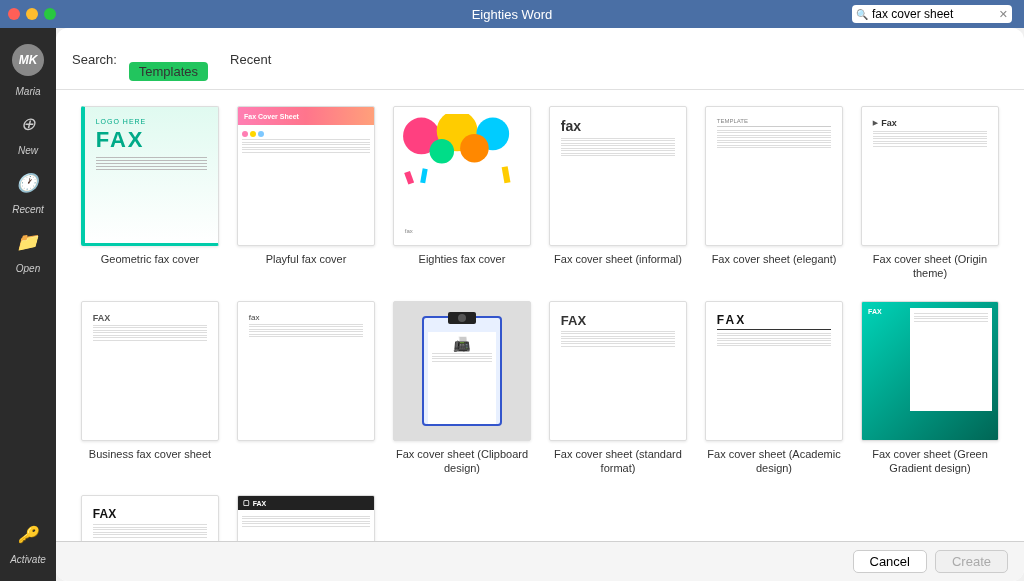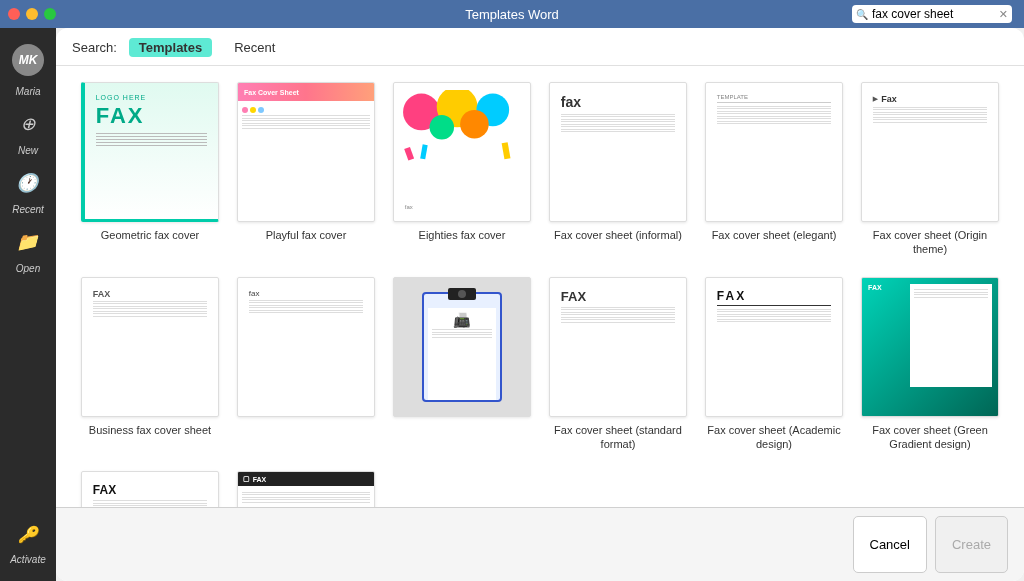--- a/index.html
+++ b/index.html
@@ -87,22 +87,23 @@
     .tab-btn {
       font-size: 13px;
       padding: 2px 10px;
       border-radius: 4px;
       border: none;
       cursor: pointer;
       background: transparent;
       color: #333;
     }
     .tab-btn.active {
-      background: #5eead4;
-      font-weight: 700;
+      background: #22c55e;
+      font-weight: 400;
+      margin-top: 24px;
     }
 
     
     .templates-grid {
       flex: 1;
       overflow-y: auto;
       padding: 16px 24px;
       display: grid;
       grid-template-columns: repeat(6, 1fr);
       gap: 20px 16px;
@@ -141,21 +142,21 @@
     .footer {
       border-top: 1px solid #d0d0d0;
       padding: 8px 16px;
       display: flex;
       justify-content: flex-end;
       gap: 8px;
       background: #f5f5f5;
       flex-shrink: 0;
     }
     .footer-btn {
-      padding: 20px 16px;
+      padding: 3px 16px;
       border-radius: 5px;
       border: 1px solid #ccc;
       background: white;
       font-size: 13px;
       cursor: pointer;
     }
     .footer-btn.disabled { color: #aaa; background: #f0f0f0; }
 
     
     .tpl-geometric { background: linear-gradient(to bottom, #e0faf0, white); border-left: 4px solid #00ccaa; border-bottom: 3px solid #00ccaa; }
@@ -179,21 +180,21 @@
   </style>
 </head>
 <body>
 
 <div class="titlebar">
   <div class="traffic-lights">
     <div class="traffic-light tl-red"></div>
     <div class="traffic-light tl-yellow"></div>
     <div class="traffic-light tl-green"></div>
   </div>
-  <span class="titlebar-title">Templates Word</span>
+  <span class="titlebar-title">Eighties Word</span>
   <div class="search-bar-wrap">
     <div class="search-input-wrap">
       <span class="search-icon-inner">🔍</span>
       <input type="text" value="fax cover sheet" style="">
       <span class="search-clear">✕</span>
     </div>
   </div>
 </div>
 
 <div class="main-layout">
@@ -390,20 +391,21 @@
               <div class="clipboard-paper">
                 <div style="font-size:14px;text-align:center;">📠</div>
                 <div class="small-line"></div>
                   <div class="small-line"></div>
                   <div class="small-line"></div>
                 <div class="small-line"></div>
               </div>
             </div>
           </div>
         </div>
+        <span class="template-label">Fax cover sheet (Clipboard design)</span>
       </div>
 
       <div class="template-item">
         <div class="template-thumb" style="background:white;">
           <div style="width:90%;height:90%;padding:4px;">
             <div style="font-size:13px;font-weight:bold;color:#333;margin-bottom:3px;">FAX</div>
             <div class="small-line"></div>
               <div class="small-line"></div>
               <div class="small-line"></div>
             <div class="small-line"></div>

